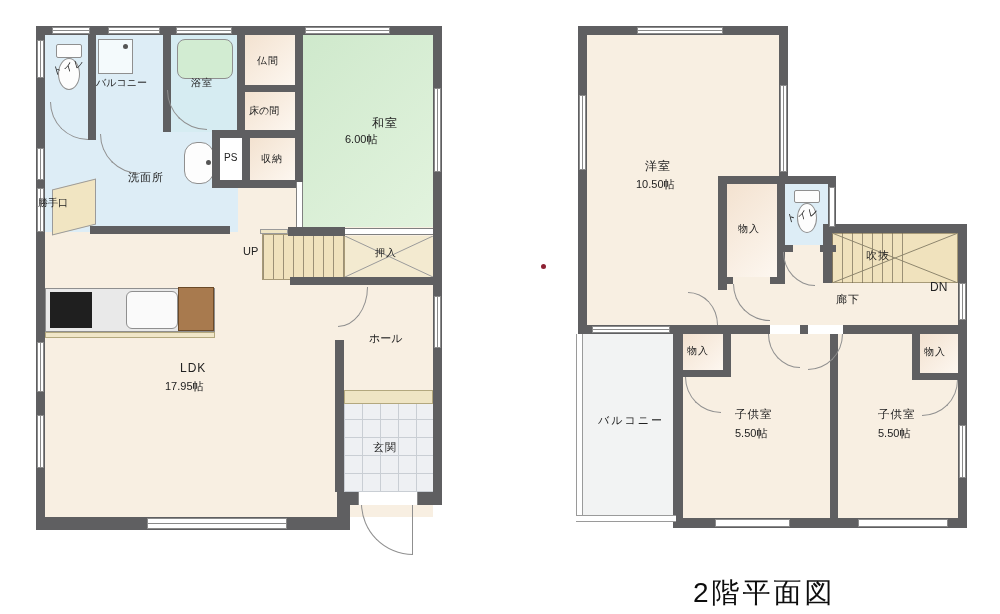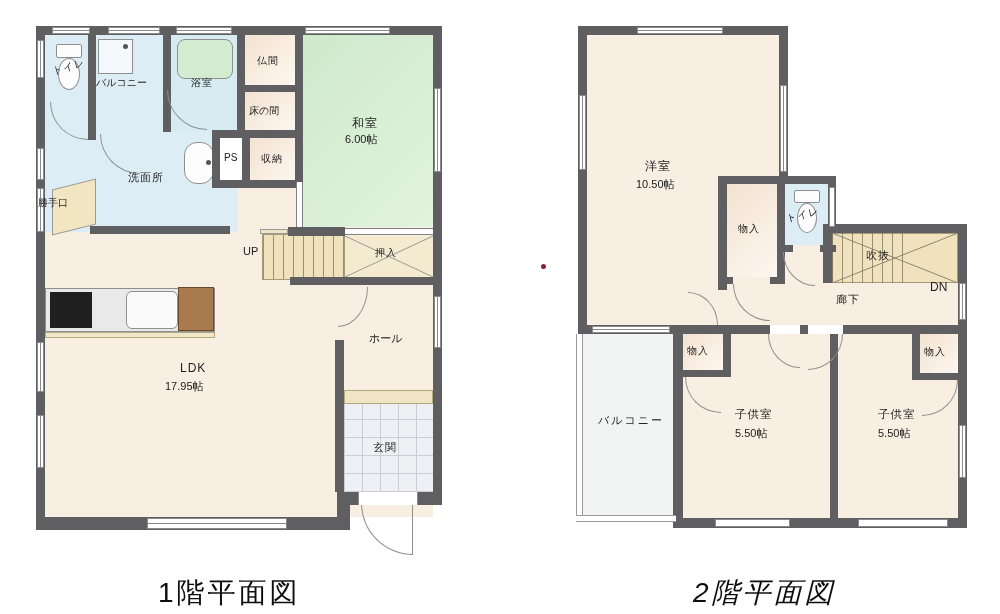--- a/index.html
+++ b/index.html
@@ -116,21 +116,21 @@
   <div class="win winv" style="left:434px;top:296px;width:7px;height:52px;"></div>
   <div class="win" style="left:358px;top:492px;width:60px;height:13px;border:none;background:#fff;border-left:1px solid #8a8a8a;border-right:1px solid #8a8a8a;"></div>
 
   <span class="lbl lbl-s" style="left:52px;top:60px;transform:rotate(-16deg);">トイレ</span>
   <span class="lbl lbl-s" style="left:96px;top:76px;letter-spacing:0;">バルコニー</span>
   <span class="lbl lbl-s" style="left:191px;top:76px;">浴室</span>
   <span class="lbl lbl-s" style="left:257px;top:54px;">仏間</span>
   <span class="lbl lbl-s" style="left:249px;top:104px;letter-spacing:0;">床の間</span>
   <span class="lbl lbl-s" style="left:224px;top:152px;letter-spacing:0;">PS</span>
   <span class="lbl lbl-s" style="left:261px;top:152px;">収納</span>
-  <span class="lbl lbl-m" style="left:352px;top:115px;">和室</span>
+  <span class="lbl lbl-m" style="left:372px;top:115px;">和室</span>
   <span class="lbl" style="left:345px;top:132px;letter-spacing:0;text-align:right;">6.00帖</span>
   <span class="lbl" style="left:128px;top:170px;">洗面所</span>
   <span class="lbl lbl-s" style="left:38px;top:196px;letter-spacing:0;">勝手口</span>
   <span class="lbl" style="left:243px;top:245px;letter-spacing:0;">UP</span>
   <span class="lbl lbl-s" style="left:375px;top:246px;">押入</span>
   <span class="lbl" style="left:369px;top:331px;letter-spacing:0;">ホール</span>
   <span class="lbl lbl-m" style="left:180px;top:361px;">LDK</span>
   <span class="lbl" style="left:165px;top:379px;letter-spacing:0;">17.95帖</span>
   <span class="lbl" style="left:373px;top:440px;">玄関</span>
 
@@ -207,17 +207,16 @@
   <span class="lbl" style="left:930px;top:280px;font-size:12px;letter-spacing:0;">DN</span>
   <span class="lbl" style="left:836px;top:292px;">廊下</span>
   <span class="lbl" style="left:598px;top:413px;letter-spacing:2px;">バルコニー</span>
   <span class="lbl lbl-s" style="left:687px;top:344px;">物入</span>
   <span class="lbl" style="left:735px;top:407px;font-size:11.5px;">子供室</span>
   <span class="lbl" style="left:735px;top:426px;letter-spacing:0;">5.50帖</span>
   <span class="lbl lbl-s" style="left:924px;top:345px;">物入</span>
   <span class="lbl" style="left:878px;top:407px;font-size:11.5px;">子供室</span>
   <span class="lbl" style="left:878px;top:426px;letter-spacing:0;">5.50帖</span>
 
-  <span class="title" style="left:158px;top:574px;">1階平面図</span>
-  <span class="title" style="left:693px;top:574px;font-style:italic;">2階平面図</span>
+  <span class="title" style="left:693px;top:574px;">2階平面図</span>
 
   <div class="abs" style="left:541px;top:264px;width:5px;height:5px;background:#8d2133;border-radius:50%;"></div>
 </div>
 
 </body></html>

